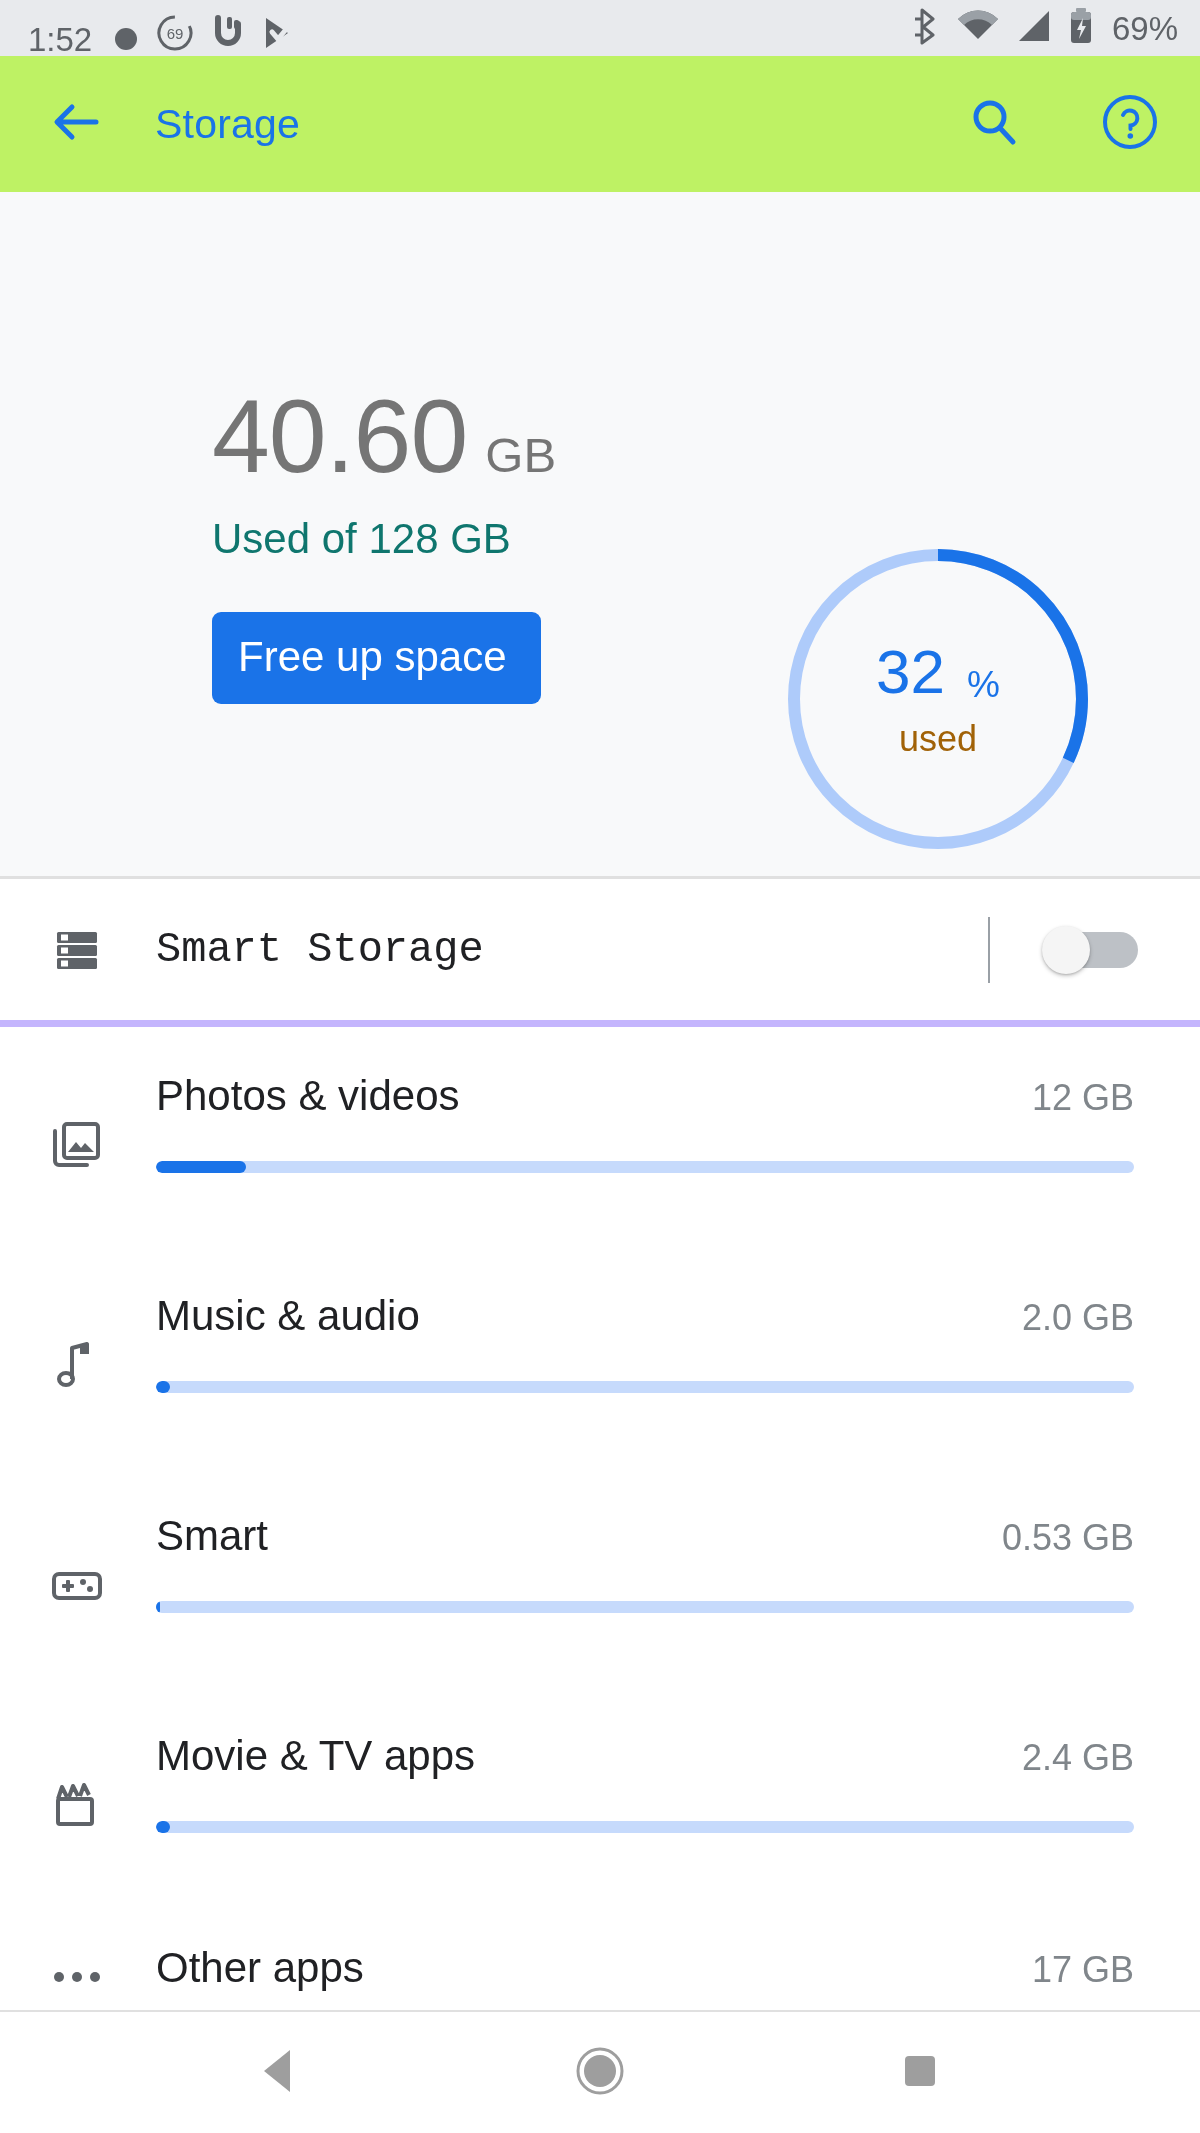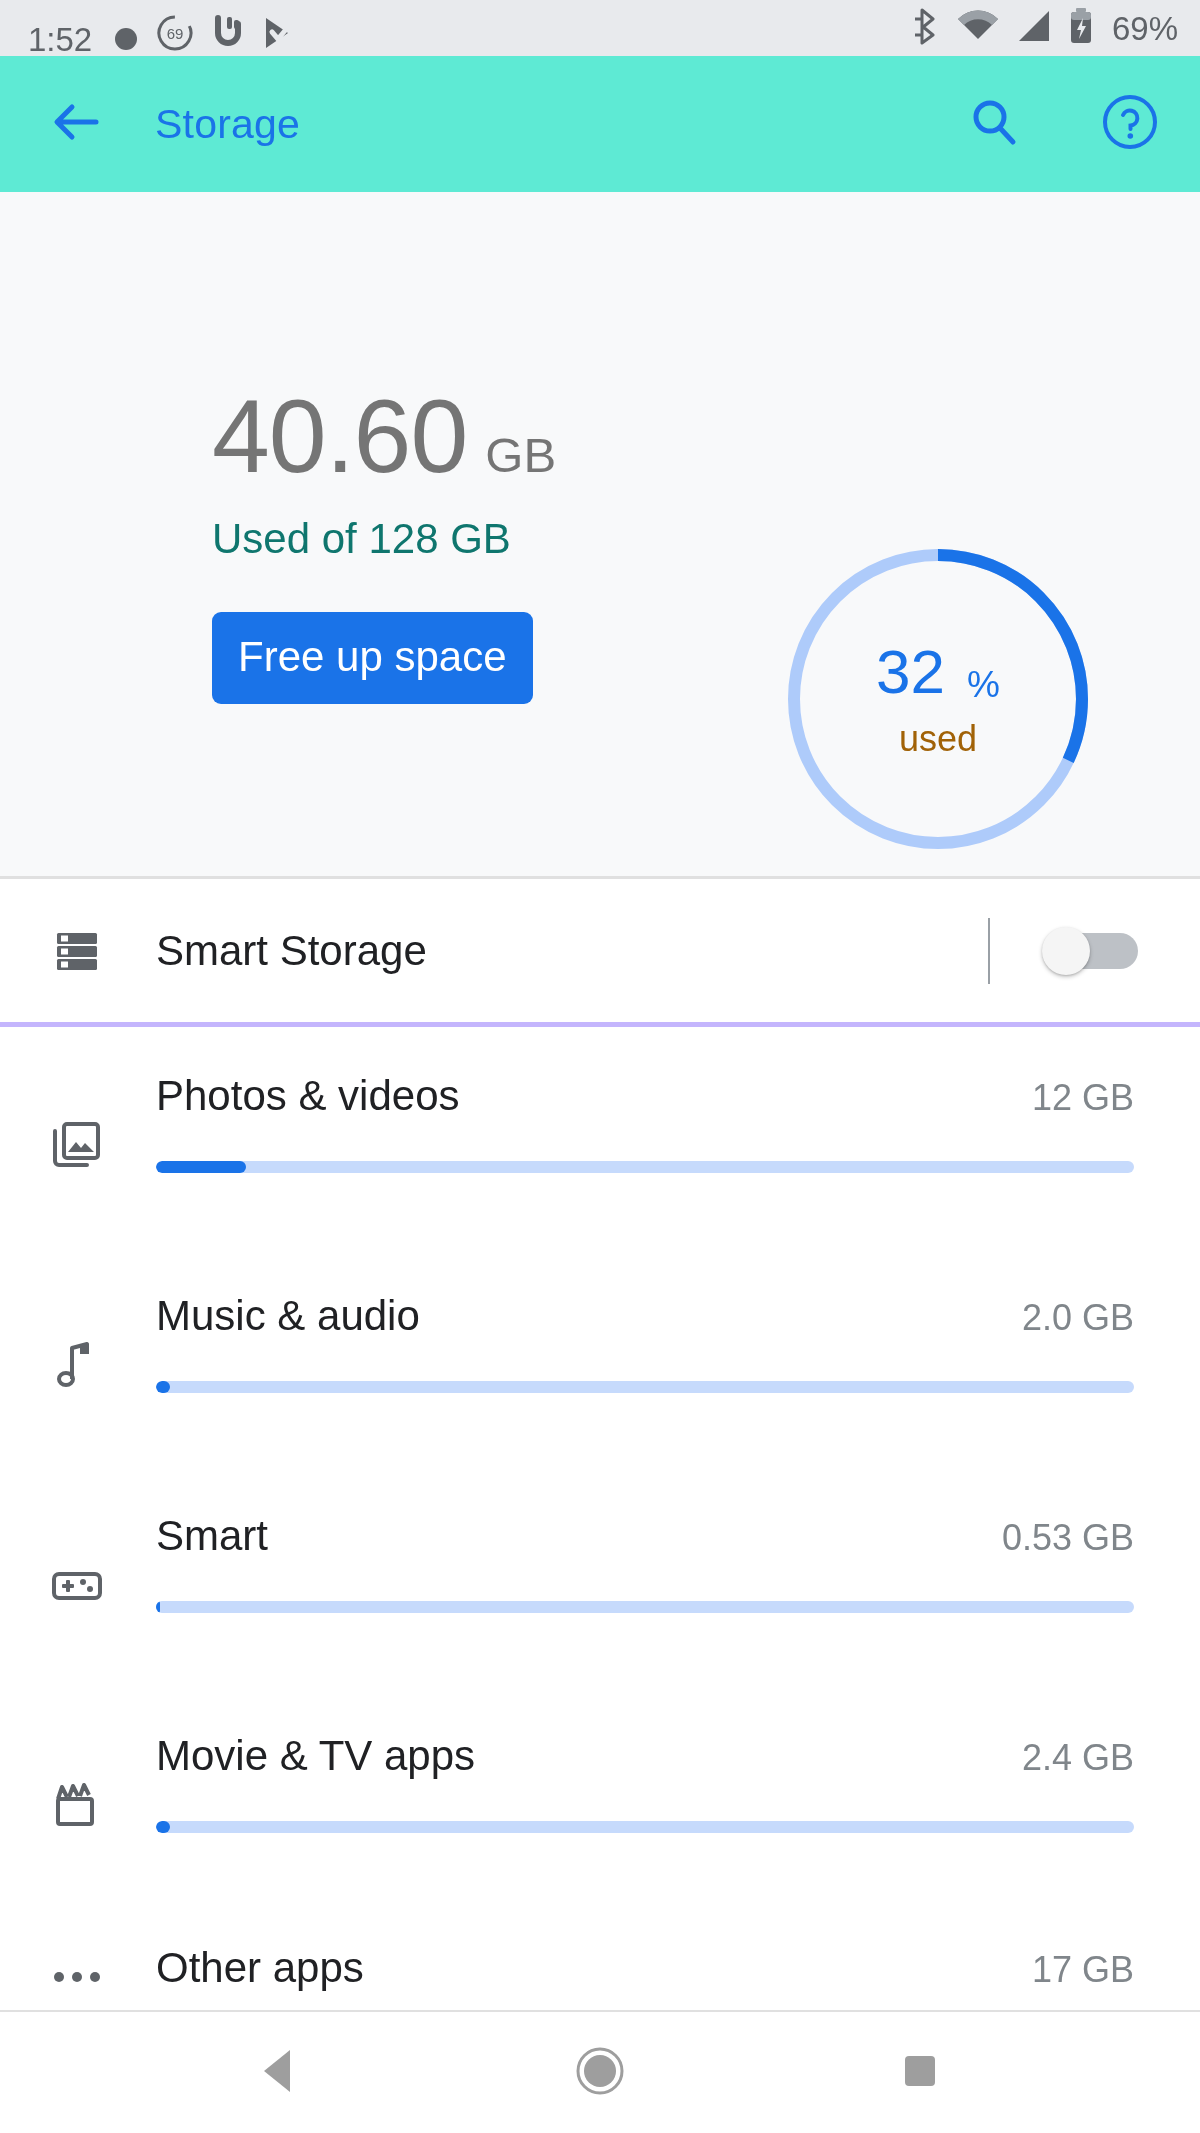--- a/index.html
+++ b/index.html
@@ -57,21 +57,21 @@
     color: #5f6368;
     line-height: 1;
     margin-left: 3px;
   }
   .sicon { display: block; }
 
   
   .app-bar {
     flex: 0 0 136px;
     height: 136px;
-    background: #5eead4;
+    background: #bef264;
     display: flex;
     align-items: center;
     padding: 0 34px 0 44px;
   }
   .appbar-back {
     width: 64px; height: 64px;
     display: flex; align-items: center; justify-content: center;
     flex: 0 0 auto;
   }
   .appbar-title {
@@ -130,21 +130,21 @@
     line-height: 1;
   }
   .free-btn {
     margin-top: 52px;
     background: #1a73e8;
     color: #ffffff;
     border: none;
     border-radius: 9px;
     font-size: 42px;
     font-family: inherit;
-    padding: 24px 26px 26px 26px;
+    padding: 24px 34px 26px 26px;
     line-height: 1;
     cursor: pointer;
   }
 
   .summary-right {
     position: absolute;
     left: 783px;
     top: 352px;
     width: 310px;
     height: 310px;
@@ -184,21 +184,22 @@
   }
 
   
   .list { background: #ffffff; flex: 1 1 auto; overflow: hidden; }
 
   .row-smart {
     height: 148px;
     display: flex;
     align-items: center;
     padding: 0 36px 0 44px;
-    border-bottom: 5px solid #c4b5fd;
+    border-bottom: 7px solid #c4b5fd;
+    font-family: Liberation Mono, monospace;
   }
   .row-icon {
     width: 66px;
     flex: 0 0 66px;
     display: flex;
     align-items: center;
     justify-content: center;
   }
   .row-smart-label {
     font-size: 42px;

